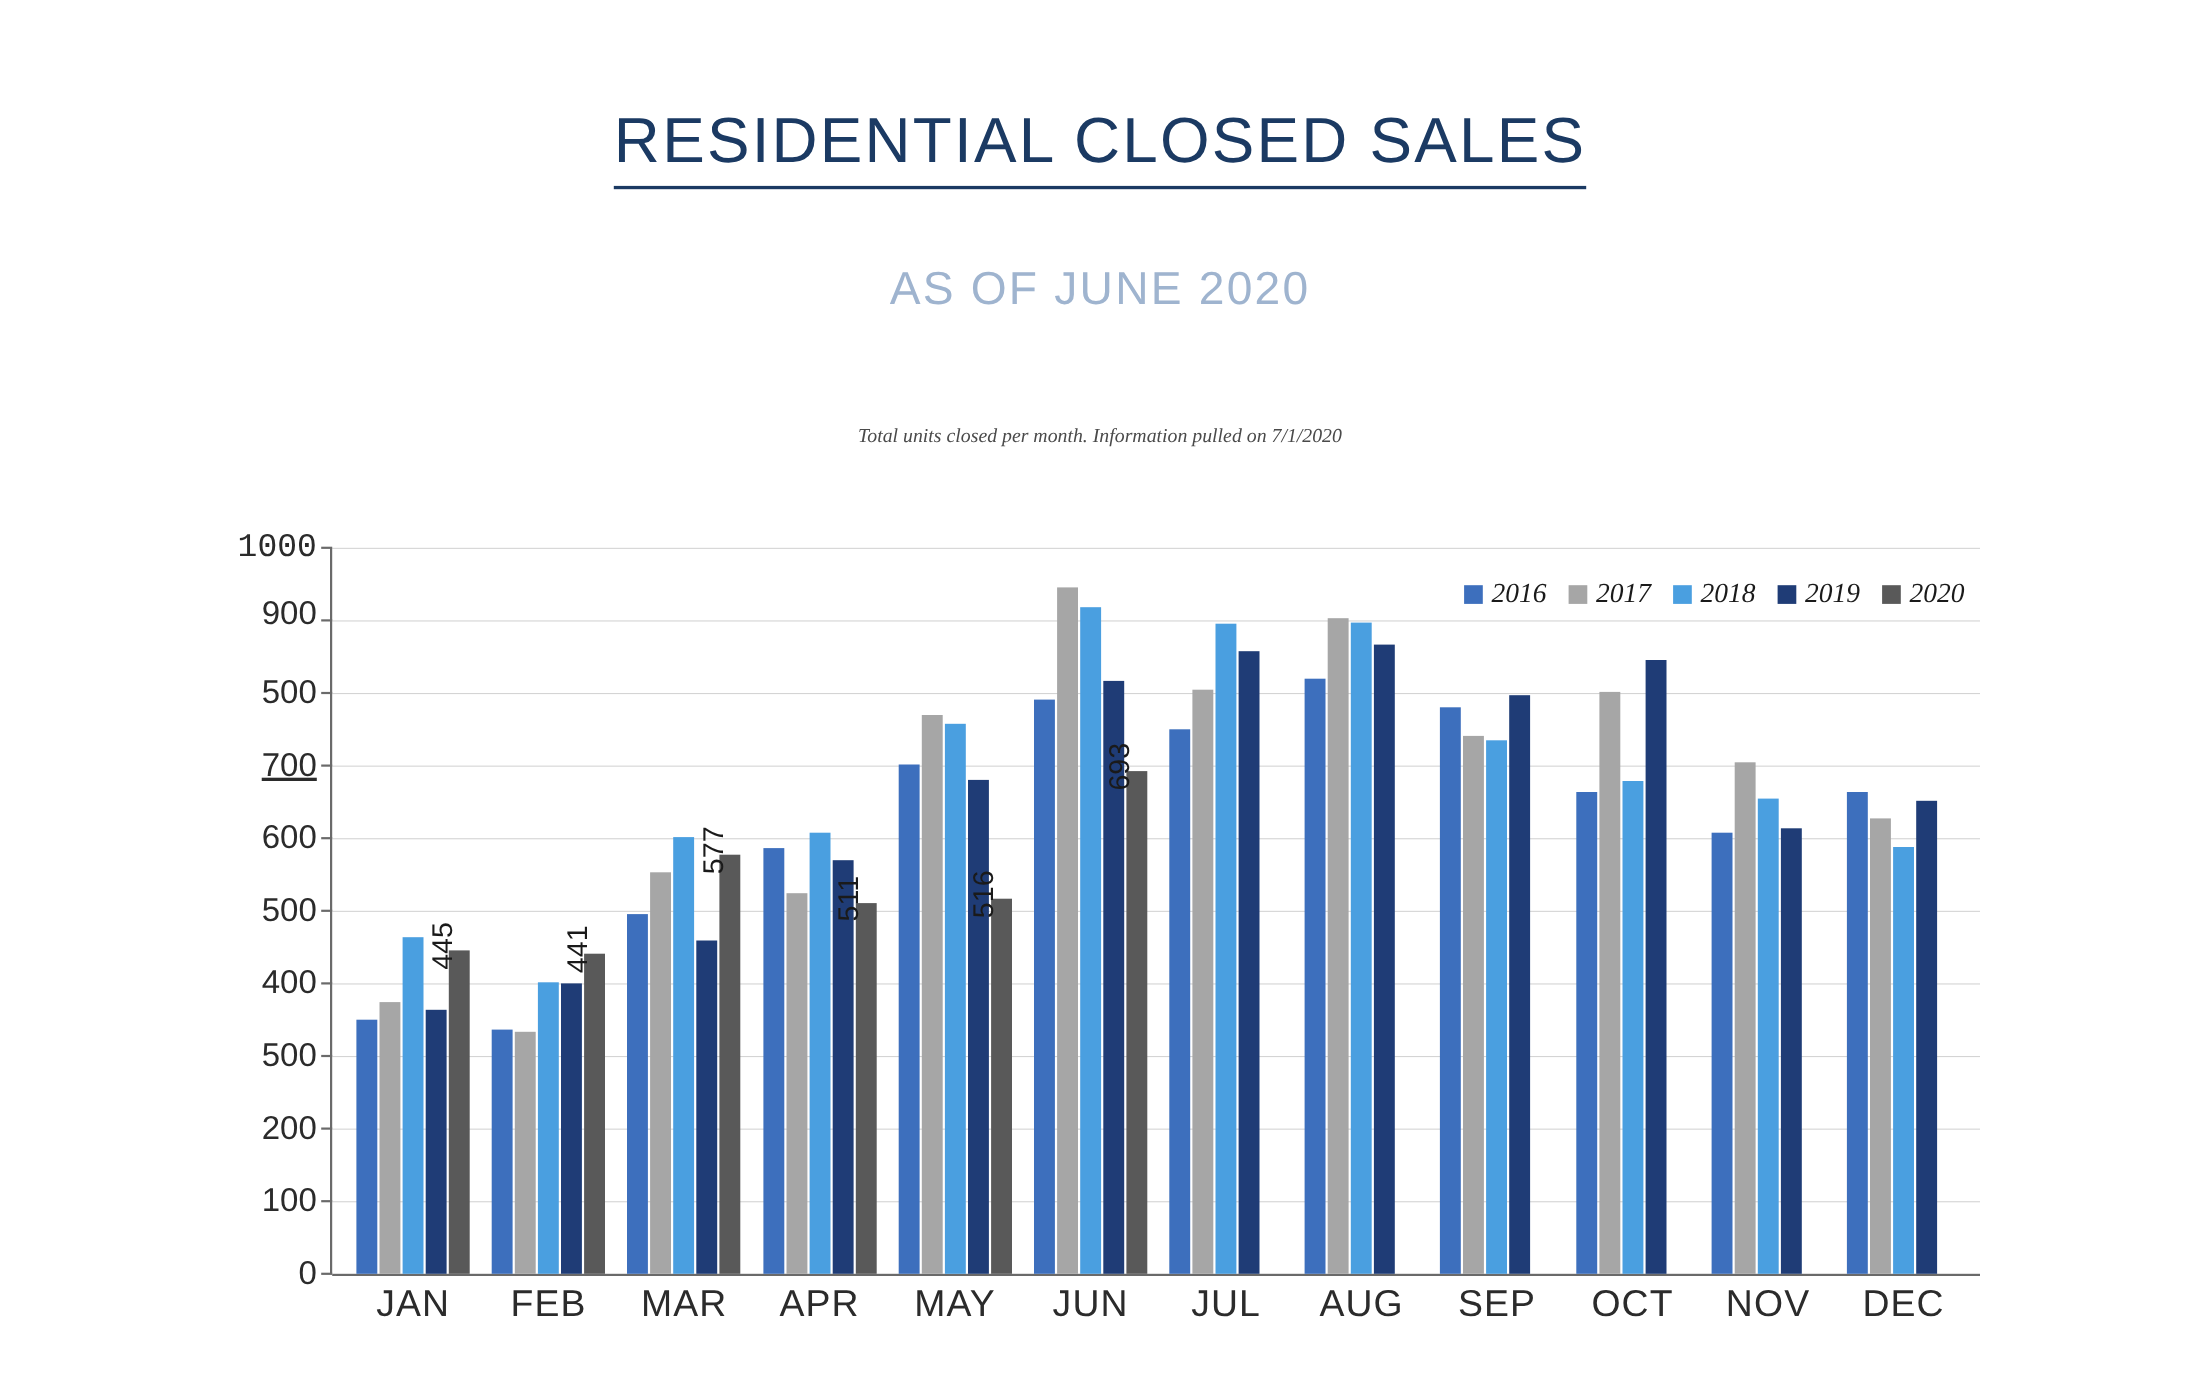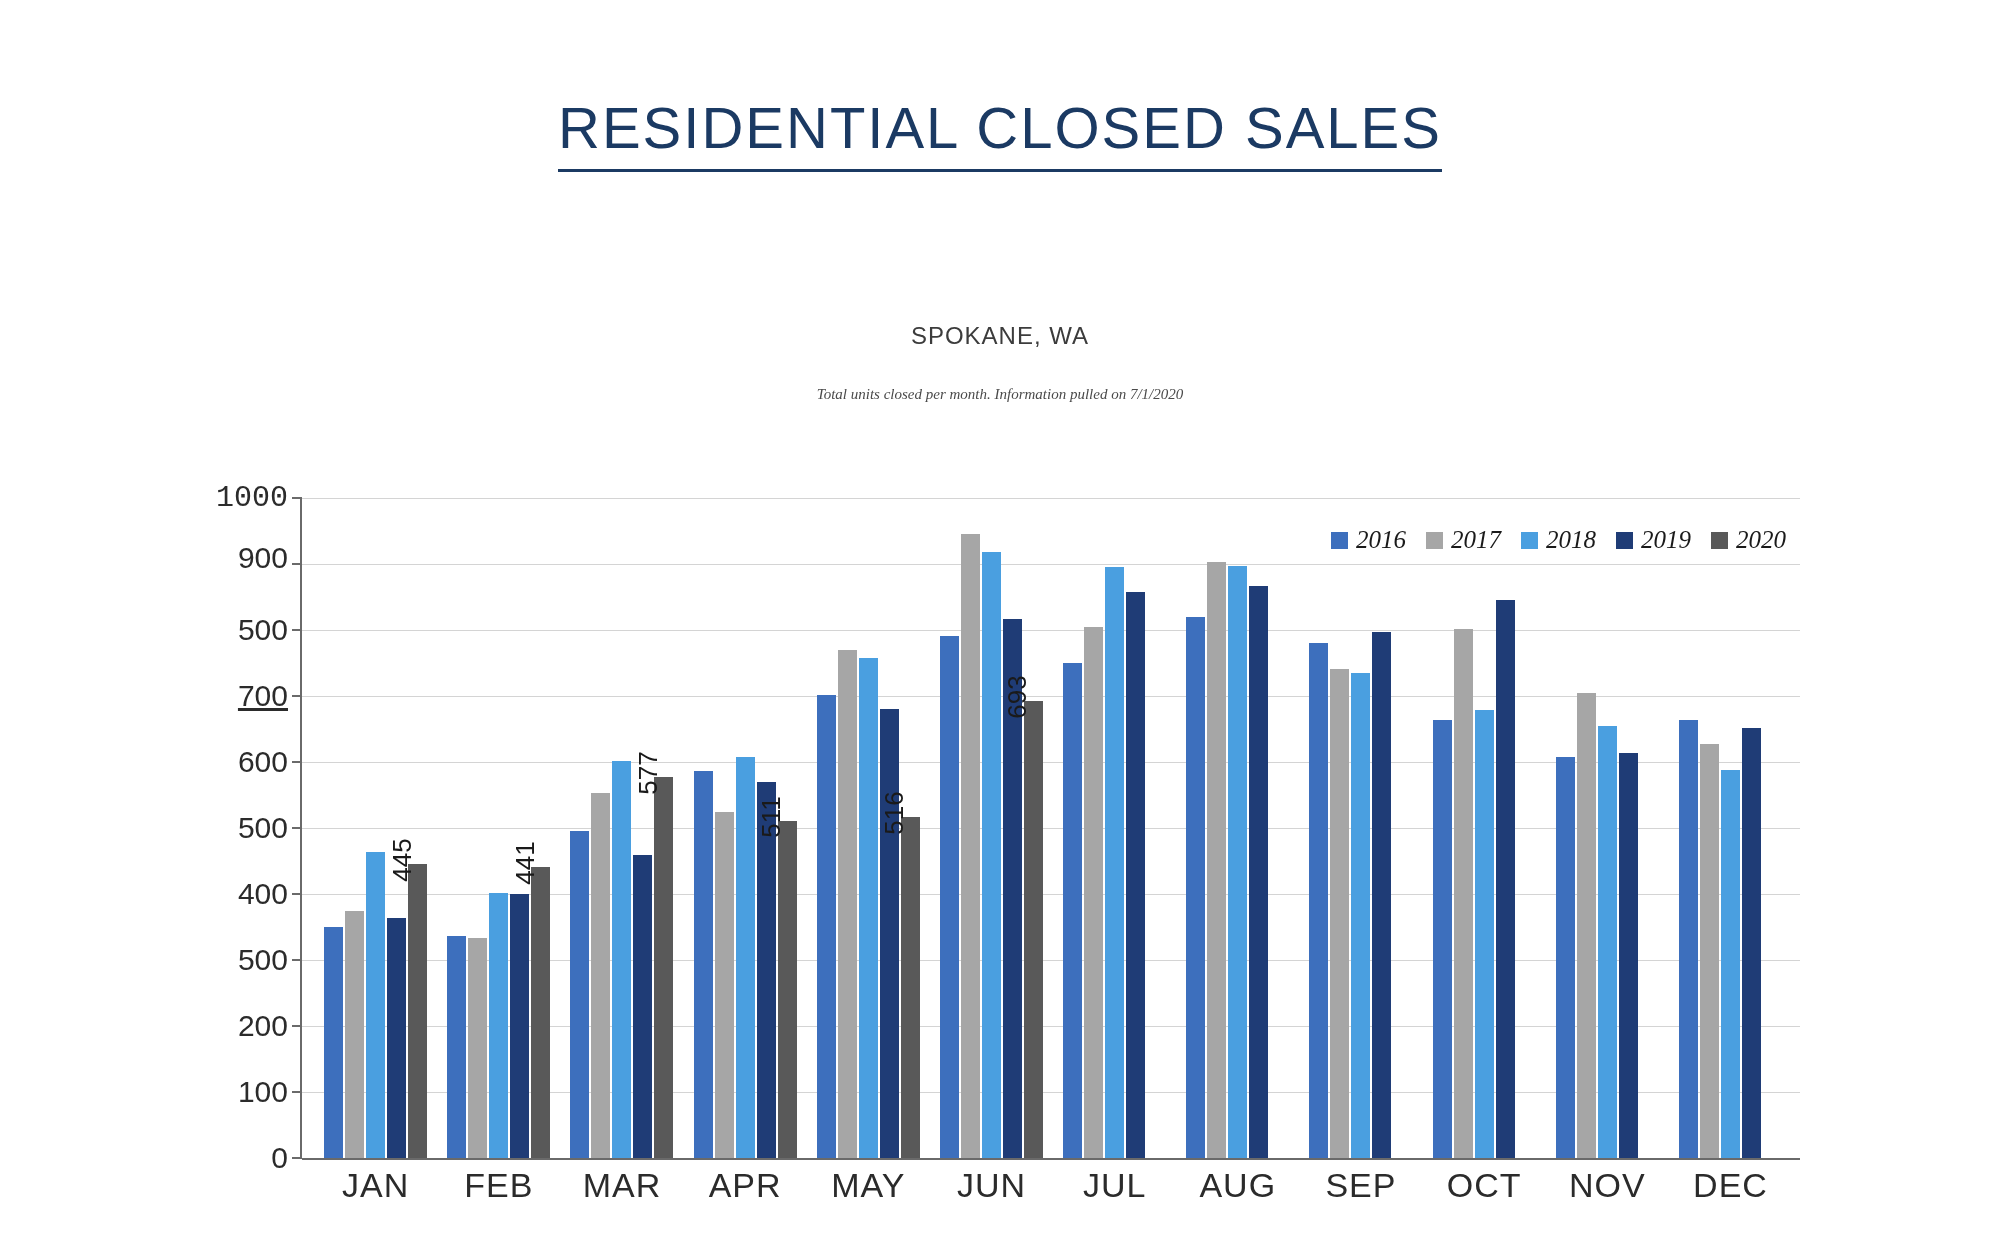--- a/index.html
+++ b/index.html
@@ -59,21 +59,21 @@
     letter-spacing: 1px;
     color: #3c3c3c;
     font-weight: 400;
   }
   .note {
     position: absolute;
     top: 386px;
     left: 0;
     width: 2000px;
     text-align: center;
-    font-size: 15px;
+    font-size: 18px;
     color: #4a4a4a;
     font-family: "Liberation Serif", serif;
     font-style: italic;
   }
 
   
   .chart-area {
     position: absolute;
     left: 200px;
     top: 490px;
@@ -202,21 +202,21 @@
   }
 </style>
 </head>
 <body>
 
 <div class="page">
 
   <div class="title-block">
     <div class="main-title">RESIDENTIAL CLOSED SALES</div>
   </div>
-  <div class="city">SPOKANE, WA</div>
+  <div class="sub-title">AS OF JUNE 2020</div>
   <div class="note">Total units closed per month.  Information pulled on 7/1/2020</div>
 
   <div class="chart-area">
 
     <div class="plot" id="plot">
         <div class="gridline zero" style="top: 660px;"></div>
         <div class="ytick" style="top: 660px;">0</div>
         <div class="tick-mark" style="top: 659px;"></div>
         <div class="gridline" style="top: 594px;"></div>
         <div class="ytick" style="top: 594px;">100</div>

